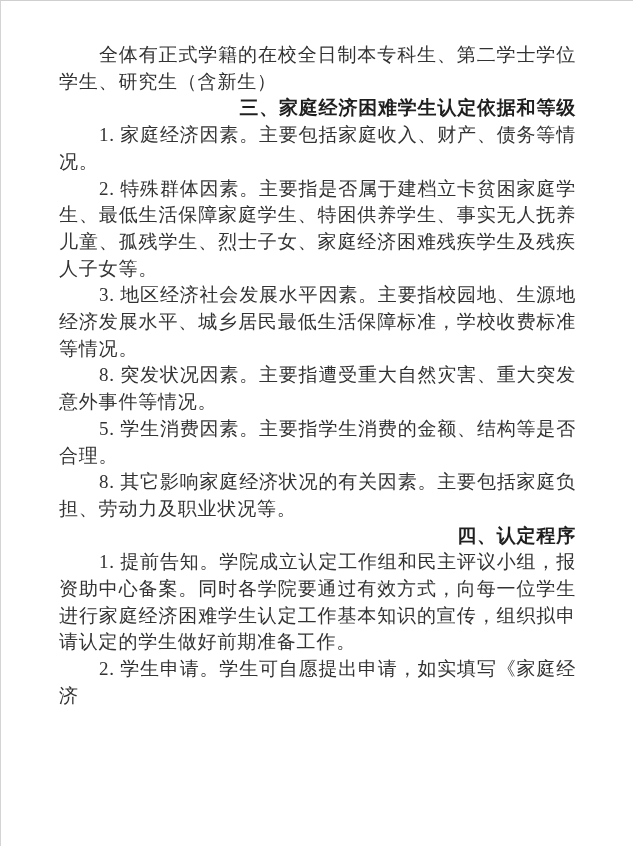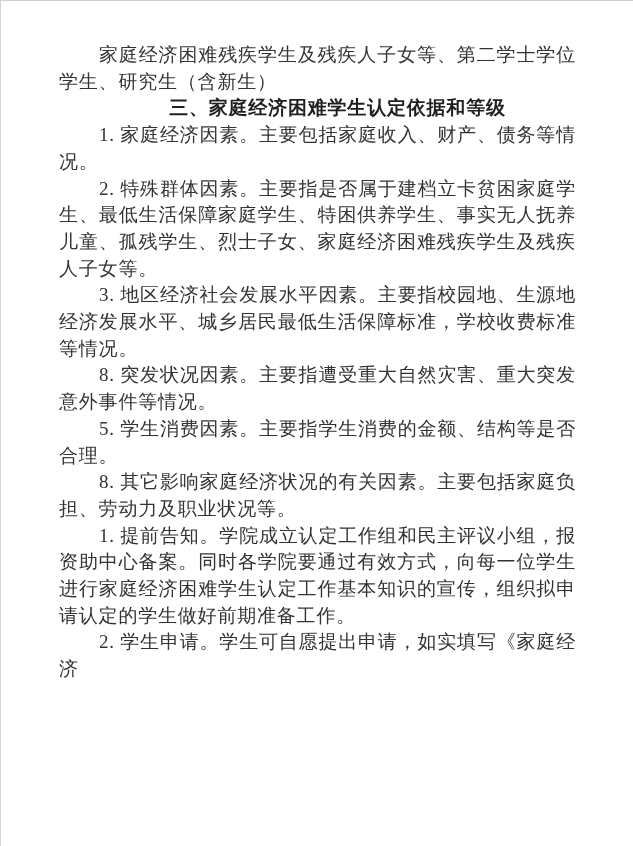--- a/index.html
+++ b/index.html
@@ -27,32 +27,33 @@
     font-size: 19px;
     line-height: 26.7px;
     letter-spacing: 0.8px;
     color: #333333;
     text-align: justify;
     text-indent: 2.1em;
   }
   .heading {
     font-weight: bold;
     color: #1f1f1f;
-    text-align: center;
+    text-align: right;
   }
 </style>
 </head>
 <body>
 
 <div class="page">
   <div class="doc">
-    <p class="block">家庭经济困难残疾学生及残疾人子女等、第二学士学位学生、研究生（含新生）</p>
+    <p class="block">全体有正式学籍的在校全日制本专科生、第二学士学位学生、研究生（含新生）</p>
     <p class="block heading">三、家庭经济困难学生认定依据和等级</p>
     <p class="block">1. 家庭经济因素。主要包括家庭收入、财产、债务等情况。</p>
     <p class="block">2. 特殊群体因素。主要指是否属于建档立卡贫困家庭学生、最低生活保障家庭学生、特困供养学生、事实无人抚养儿童、孤残学生、烈士子女、家庭经济困难残疾学生及残疾人子女等。</p>
     <p class="block">3. 地区经济社会发展水平因素。主要指校园地、生源地经济发展水平、城乡居民最低生活保障标准，学校收费标准等情况。</p>
     <p class="block">8. 突发状况因素。主要指遭受重大自然灾害、重大突发意外事件等情况。</p>
     <p class="block">5. 学生消费因素。主要指学生消费的金额、结构等是否合理。</p>
     <p class="block">8. 其它影响家庭经济状况的有关因素。主要包括家庭负担、劳动力及职业状况等。</p>
+    <p class="block heading">四、认定程序</p>
     <p class="block">1. 提前告知。学院成立认定工作组和民主评议小组，报资助中心备案。同时各学院要通过有效方式，向每一位学生进行家庭经济困难学生认定工作基本知识的宣传，组织拟申请认定的学生做好前期准备工作。</p>
     <p class="block">2. 学生申请。学生可自愿提出申请，如实填写《家庭经济</p>
   </div>
 </div>
 
 </body></html>

